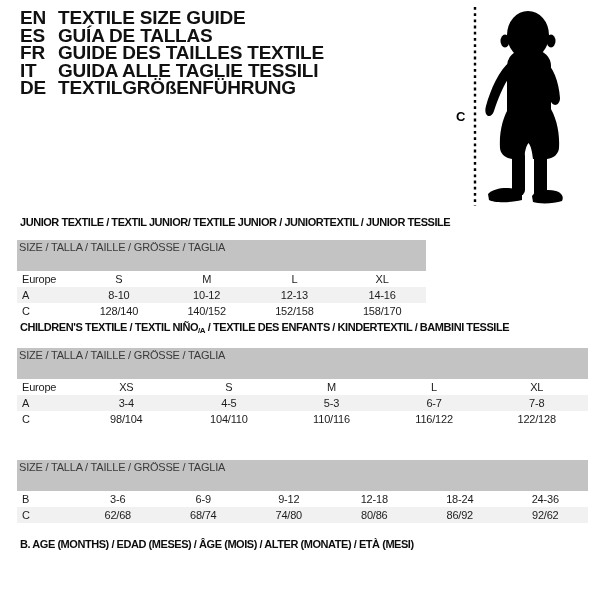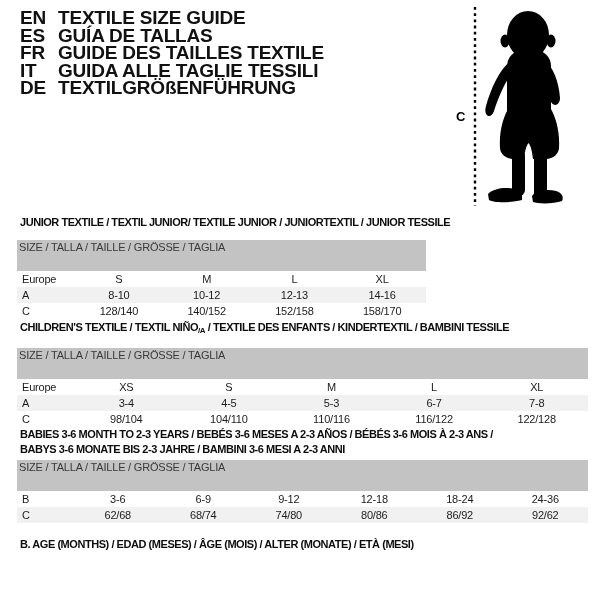--- a/index.html
+++ b/index.html
@@ -122,24 +122,20 @@
     <div class="row">
       <span class="cell lbl">C</span>
       <span class="cell">98/104</span>
       <span class="cell">104/110</span>
       <span class="cell">110/116</span>
       <span class="cell">116/122</span>
       <span class="cell">122/128</span>
     </div>
   </div>
 
-  <div class="tbl-title" style="top:427px;line-height:15px">
-    <div>BABIES 3-6 MONTH TO 2-3 YEARS / BEBÉS 3-6 MESES A 2-3 AÑOS / BÉBÉS 3-6 MOIS À 2-3 ANS /</div>
-    <div>BABYS 3-6 MONATE BIS 2-3 JAHRE / BAMBINI 3-6 MESI A 2-3 ANNI</div>
-  </div>
   <div class="tbl" style="top:460px;width:571px">
     <div class="tbl-bar">SIZE / TALLA / TAILLE / GRÖSSE / TAGLIA</div>
     <div class="row">
       <span class="cell lbl">B</span>
       <span class="cell">3-6</span>
       <span class="cell">6-9</span>
       <span class="cell">9-12</span>
       <span class="cell">12-18</span>
       <span class="cell">18-24</span>
       <span class="cell">24-36</span>

